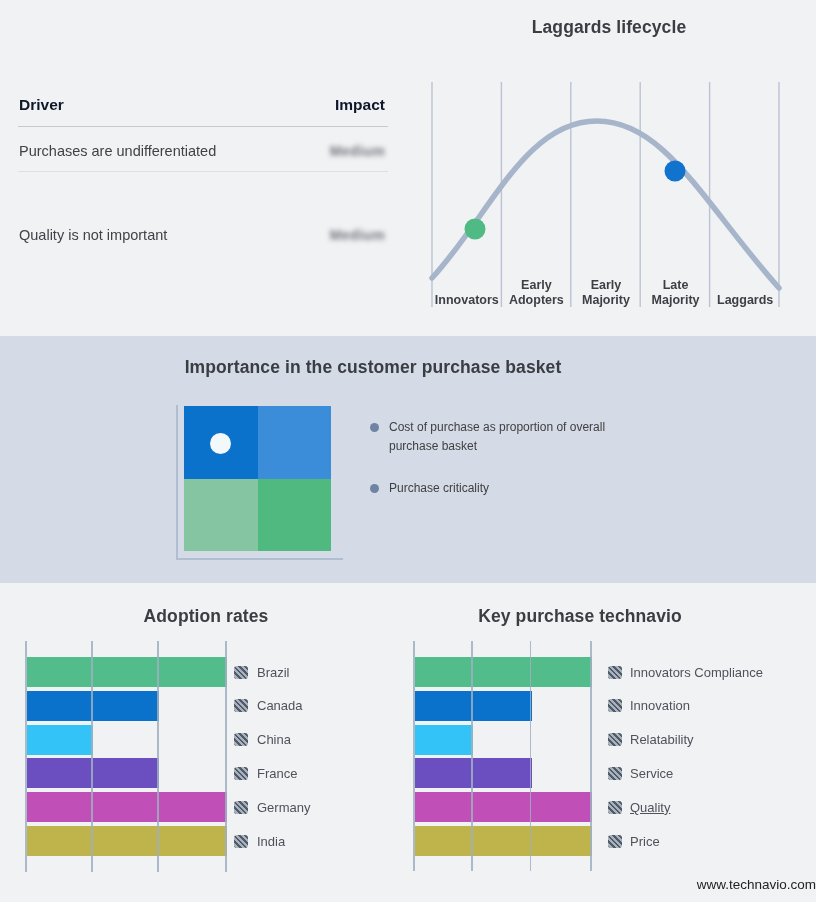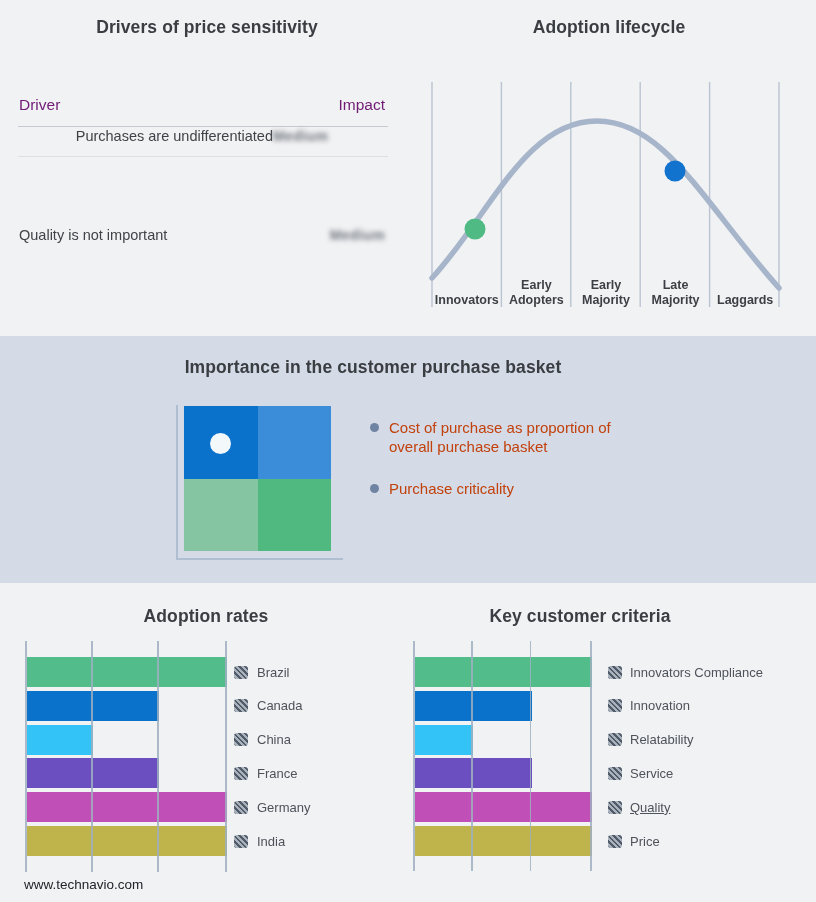--- a/index.html
+++ b/index.html
@@ -8,77 +8,76 @@
   .page { position:relative; width:816px; height:902px; background:#F1F2F4; overflow:hidden; }
   .abs { position:absolute; }
 
   
   .band { position:absolute; left:0; top:336px; width:816px; height:247px; background:#D4DBE6; }
 
   
   .panel-title { position:absolute; font-size:17.5px; font-weight:700; color:#3A3D42; text-align:center; letter-spacing:0.1px; }
 
   
-  .tbl-head { position:absolute; left:18px; top:96px; width:370px; display:flex; justify-content:space-between; align-items:flex-end; font-weight:400; font-size:15.5px; color:#701a75; padding:0 3px 0 1px; }
+  .tbl-head { position:absolute; left:18px; top:96px; width:370px; display:flex; justify-content:space-between; align-items:flex-end; font-weight:700; font-size:15.5px; color:#0f172a; padding:0 3px 0 1px; }
   .tbl-headline { position:absolute; left:18px; top:126px; width:370px; height:0; border-top:1px solid #C6CAD0; }
   .tbl-row { position:absolute; left:18px; width:370px; height:41px; display:flex; justify-content:space-between; align-items:center; font-size:14.5px; color:#3F4347; padding:0 3px 0 1px; }
   .tbl-row.sep { border-bottom:1px solid #DCDFE3; }
   .blur-val { color:#70757C; font-weight:600; font-size:14px; letter-spacing:0.4px; filter:blur(2.6px); }
   .hl-row { position:absolute; left:18px; top:272px; width:369px; height:36px; background:#0A73CF; display:flex; justify-content:space-between; align-items:center; padding:0 17px 0 20px; }
   .hl-row .drv { color:#FFFFFF; font-size:15px; }
   .hl-row .blur-val { color:#E8F1FA; filter:blur(2.8px); }
 
   
   .stage-labels { position:absolute; left:432px; top:273px; width:348px; height:35px; display:flex; }
   .stage-labels .stage { flex:1 1 0; display:flex; flex-direction:column; justify-content:flex-end; text-align:center; font-size:12.5px; line-height:15px; font-weight:700; color:#3C3F44; }
 
   
   .quad { position:absolute; left:184px; top:406px; width:147px; height:145px; display:grid; grid-template-columns:1fr 1fr; grid-template-rows:1fr 1fr; }
   .axis { position:absolute; background:#AFBED1; }
   .q-dot { position:absolute; left:26px; top:27px; width:21px; height:21px; border-radius:50%; background:#F3F8FB; }
   .bullets { position:absolute; left:364px; top:418px; width:280px; list-style:none; }
-  .bullets li { position:relative; padding-left:25px; font-size:15px; line-height:19px; color:#c2410c; margin-bottom:23px; }
+  .bullets li { position:relative; padding-left:25px; font-size:12px; line-height:19px; color:#404040; margin-bottom:23px; }
   .bullets li::before { content:""; position:absolute; left:6px; top:5px; width:9px; height:9px; border-radius:50%; background:#6F83A3; }
 
   
   .gridline-v { position:absolute; width:1.5px; background:#9FAFC0; opacity:0.85; }
   .bar { position:absolute; height:30px; }
   .chip { position:absolute; width:14px; height:13px; border-radius:3px;
           background:repeating-linear-gradient(45deg,#505B69 0px,#505B69 1.8px,#A9B2BC 1.8px,#A9B2BC 4px);
           filter:blur(0.4px); }
   .legend-label { position:absolute; font-size:13px; color:#4E525A; white-space:nowrap; }
 
-  .footer { position:absolute; left:24px; top:877px; width:792px; text-align:left; font-size:13.5px; color:#202429; }
+  .footer { position:absolute; left:24px; top:877px; width:792px; text-align:right; font-size:13.5px; color:#202429; }
 </style>
 </head>
 <body>
 
 <div class="page">
 
   <div class="band"></div>
 
-  <div class="panel-title" style="left:7px; top:17px; width:400px;">Drivers of price sensitivity</div>
 
   <div class="tbl-head">
     <span>Driver</span>
     <span>Impact</span>
   </div>
   <div class="tbl-headline"></div>
 
-  <div class="tbl-row sep" style="top:116px;justify-content:center;">
+  <div class="tbl-row sep" style="top:131px;">
     <span>Purchases are undifferentiated</span>
     <span class="blur-val">Medium</span>
   </div>
   <div class="tbl-row" style="top:214px;">
     <span>Quality is not important</span>
     <span class="blur-val">Medium</span>
   </div>
 
 
-  <div class="panel-title" style="left:409px; top:17px; width:400px;">Adoption lifecycle</div>
+  <div class="panel-title" style="left:409px; top:17px; width:400px;">Laggards lifecycle</div>
 
   <svg class="abs" style="left:420px; top:75px;" width="380" height="235" viewBox="0 0 380 235" id="lifecycle-svg">
       <line x1="12" x2="12" y1="7" y2="232" stroke="#BAC4D2" stroke-width="1.4"></line>
       <line x1="81.4" x2="81.4" y1="7" y2="232" stroke="#BAC4D2" stroke-width="1.4"></line>
       <line x1="150.8" x2="150.8" y1="7" y2="232" stroke="#BAC4D2" stroke-width="1.4"></line>
       <line x1="220.20000000000002" x2="220.20000000000002" y1="7" y2="232" stroke="#BAC4D2" stroke-width="1.4"></line>
       <line x1="289.6" x2="289.6" y1="7" y2="232" stroke="#BAC4D2" stroke-width="1.4"></line>
       <line x1="359" x2="359" y1="7" y2="232" stroke="#BAC4D2" stroke-width="1.4"></line>
       <path d="M12,203 C70,140 105,46 177,46 C245,46 285,130 359,213" fill="none" stroke="#A7B5CB" stroke-width="5.5" stroke-linecap="round"></path>
       <circle cx="55" cy="154" r="10.5" fill="#4FBA84"></circle>
@@ -106,21 +105,21 @@
     <div style="background:#85C5A1;"></div>
     <div style="background:#4FB97F;"></div>
   </div>
 
   <ul class="bullets">
     <li>Cost of purchase as proportion of overall purchase basket</li>
     <li>Purchase criticality</li>
   </ul>
 
   <div class="panel-title" style="left:6px; top:606px; width:400px;">Adoption rates</div>
-  <div class="panel-title" style="left:408px; top:606px; width:344px;">Key customer criteria</div>
+  <div class="panel-title" style="left:408px; top:606px; width:344px;">Key purchase technavio</div>
 
   <div class="abs" style="left:0; top:0; width:816px; height:902px;" id="charts-layer">
       <div class="bar" style="left: 27px; top: 657px; width: 200px; height: 30px; background: rgb(82, 188, 139);"></div>
       <div class="bar" style="left: 27px; top: 690.8px; width: 132px; height: 30px; background: rgb(11, 114, 204);"></div>
       <div class="bar" style="left: 27px; top: 724.6px; width: 66px; height: 30px; background: rgb(51, 195, 247);"></div>
       <div class="bar" style="left: 27px; top: 758.4px; width: 132px; height: 30px; background: rgb(107, 79, 192);"></div>
       <div class="bar" style="left: 27px; top: 792.2px; width: 200px; height: 30px; background: rgb(192, 79, 184);"></div>
       <div class="bar" style="left: 27px; top: 826px; width: 200px; height: 30px; background: rgb(191, 180, 75);"></div>
       <div class="gridline-v" style="left: 25px; top: 641px; height: 231px;"></div>
       <div class="gridline-v" style="left: 91px; top: 641px; height: 231px;"></div>

